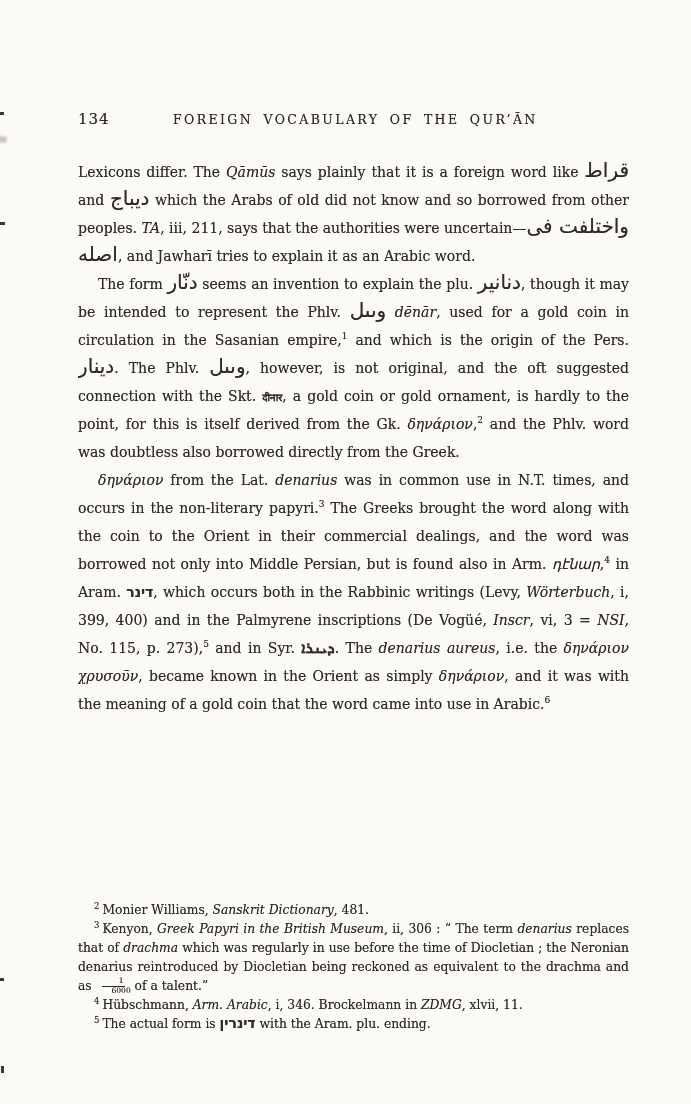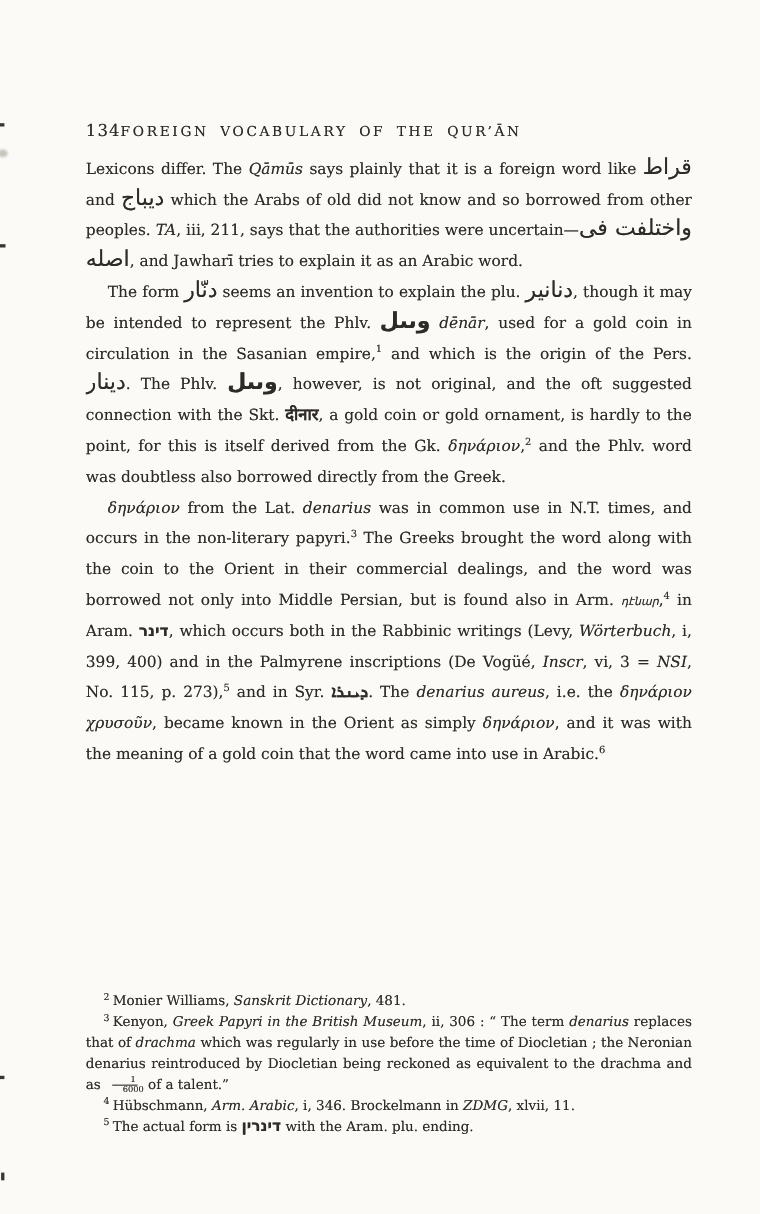--- a/index.html
+++ b/index.html
@@ -12,56 +12,56 @@
     font-family:"DejaVu Serif", serif;
     color:#2e2a26;
   }
   .soft{ text-shadow:0 0 0.6px rgba(45,40,35,.55); }
   .header{
     position:absolute;top:110px;left:78px;width:551px;
     display:flex;align-items:baseline;
   }
   .page-num{font-size:15px;letter-spacing:1px;}
   .header-title{
-    flex:1;text-align:left;
+    flex:1;text-align:center;
     font-size:12.5px;letter-spacing:2.4px;word-spacing:4px;
     padding-right:28px;
   }
   .body-text{
-    position:absolute;top:140px;left:78px;width:551px;height:762px;
+    position:absolute;top:158px;left:78px;width:551px;height:762px;
     overflow:hidden;
     font-size:14px;line-height:28px;
     text-align:justify;
   }
   .body-text p{margin:0;}
   .body-text p.indent{text-indent:20px;}
   .it{font-style:italic;}
   .arabic,.phlv{
     font-family:"DejaVu Sans", sans-serif;
     font-size:20px;line-height:1;
     unicode-bidi:isolate;direction:rtl;
   }
-  .phlv{font-weight:bold;}
+  .phlv{font-weight:normal;}
   .skt{
     font-family:"DejaVu Sans", sans-serif;
-    font-weight:bold;font-size:15px;line-height:1;
+    font-weight:bold;font-size:10px;line-height:1;
   }
   .hebrew{
     font-family:"DejaVu Sans", sans-serif;
     font-weight:bold;font-size:14px;line-height:1;
     unicode-bidi:isolate;
   }
   .syriac{
     font-family:"DejaVu Sans", sans-serif;
     font-weight:bold;font-size:15px;line-height:1;
     unicode-bidi:isolate;
   }
   .armenian{
     font-family:Liberation Sans, sans-serif;
-    font-style:italic;font-size:10px;line-height:1;
+    font-style:italic;font-size:14px;line-height:1;
   }
   .greek{font-style:italic;}
   sup.fnref{font-size:9px;line-height:0;}
   .smallcaps{font-size:11px;letter-spacing:.5px;}
   .frac{
     display:inline-flex;flex-direction:column;align-items:center;
     vertical-align:middle;font-size:7.5px;line-height:1.15;
   }
   .frac .fr-n{border-bottom:.8px solid #2e2a26;padding:0 1px;}
   .footnotes{

